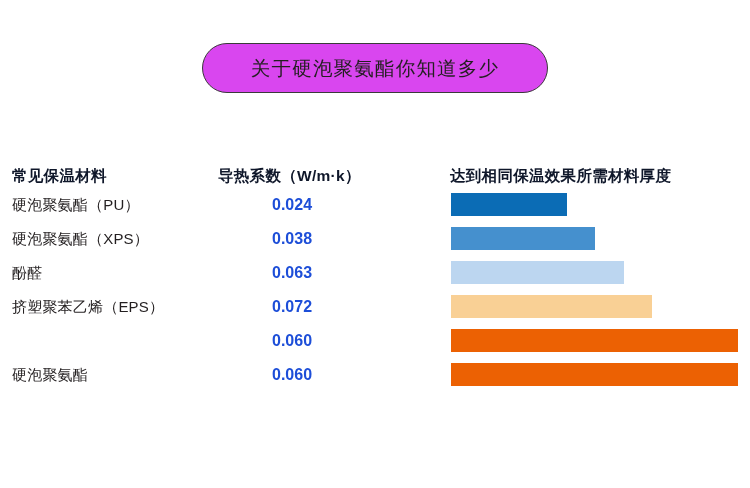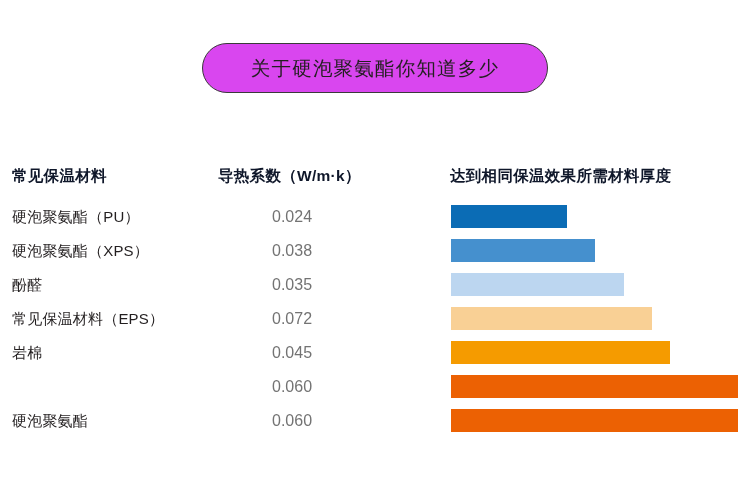--- a/index.html
+++ b/index.html
@@ -60,21 +60,21 @@
     white-space: nowrap;
     letter-spacing: 0.3px;
     margin-top: 16px;
   }
   #header-material   { left: 12px; }
   #header-conductivity { left: 218px; }
   #header-thickness  { left: 450px; }
 
   #table-body {
     position: relative;
-    margin-top: 19px;
+    margin-top: 7px;
   }
   .table-row {
     position: relative;
     height: 34px;
   }
   .cell-material {
     position: absolute;
     left: 12px;
     top: 0;
     height: 23px;
@@ -84,22 +84,23 @@
     color: #231f20;
     white-space: nowrap;
   }
   .cell-value {
     position: absolute;
     left: 272px;
     top: 0;
     height: 23px;
     line-height: 23px;
     font-size: 16px;
-    color: #737373;
+    color: #1d4ed8;
     white-space: nowrap;
+    font-weight: bold;
   }
   .cell-bar-track {
     position: absolute;
     left: 451px;
     top: 0;
     height: 23px;
     width: 290px;
   }
   .bar {
     height: 23px;
@@ -131,37 +132,30 @@
       </div>
       <div class="table-row">
         <span class="cell-material">硬泡聚氨酯（XPS）</span>
         <span class="cell-value">0.038</span>
         <div class="cell-bar-track">
           <div class="bar" style="width: 144px; background: rgb(69, 144, 206);"></div>
         </div>
       </div>
       <div class="table-row">
         <span class="cell-material">酚醛</span>
-        <span class="cell-value">0.035</span>
+        <span class="cell-value">0.063</span>
         <div class="cell-bar-track">
           <div class="bar" style="width: 173px; background: rgb(188, 214, 240);"></div>
         </div>
       </div>
       <div class="table-row">
-        <span class="cell-material">常见保温材料（EPS）</span>
+        <span class="cell-material">挤塑聚苯乙烯（EPS）</span>
         <span class="cell-value">0.072</span>
         <div class="cell-bar-track">
           <div class="bar" style="width: 201px; background: rgb(249, 208, 149);"></div>
-        </div>
-      </div>
-      <div class="table-row">
-        <span class="cell-material">岩棉</span>
-        <span class="cell-value">0.045</span>
-        <div class="cell-bar-track">
-          <div class="bar" style="width: 219px; background: rgb(245, 155, 0);"></div>
         </div>
       </div>
       <div class="table-row">
         <span class="cell-value">0.060</span>
         <div class="cell-bar-track">
           <div class="bar" style="width: 287px; background: rgb(236, 97, 3);"></div>
         </div>
       </div>
       <div class="table-row">
         <span class="cell-material">硬泡聚氨酯</span>

